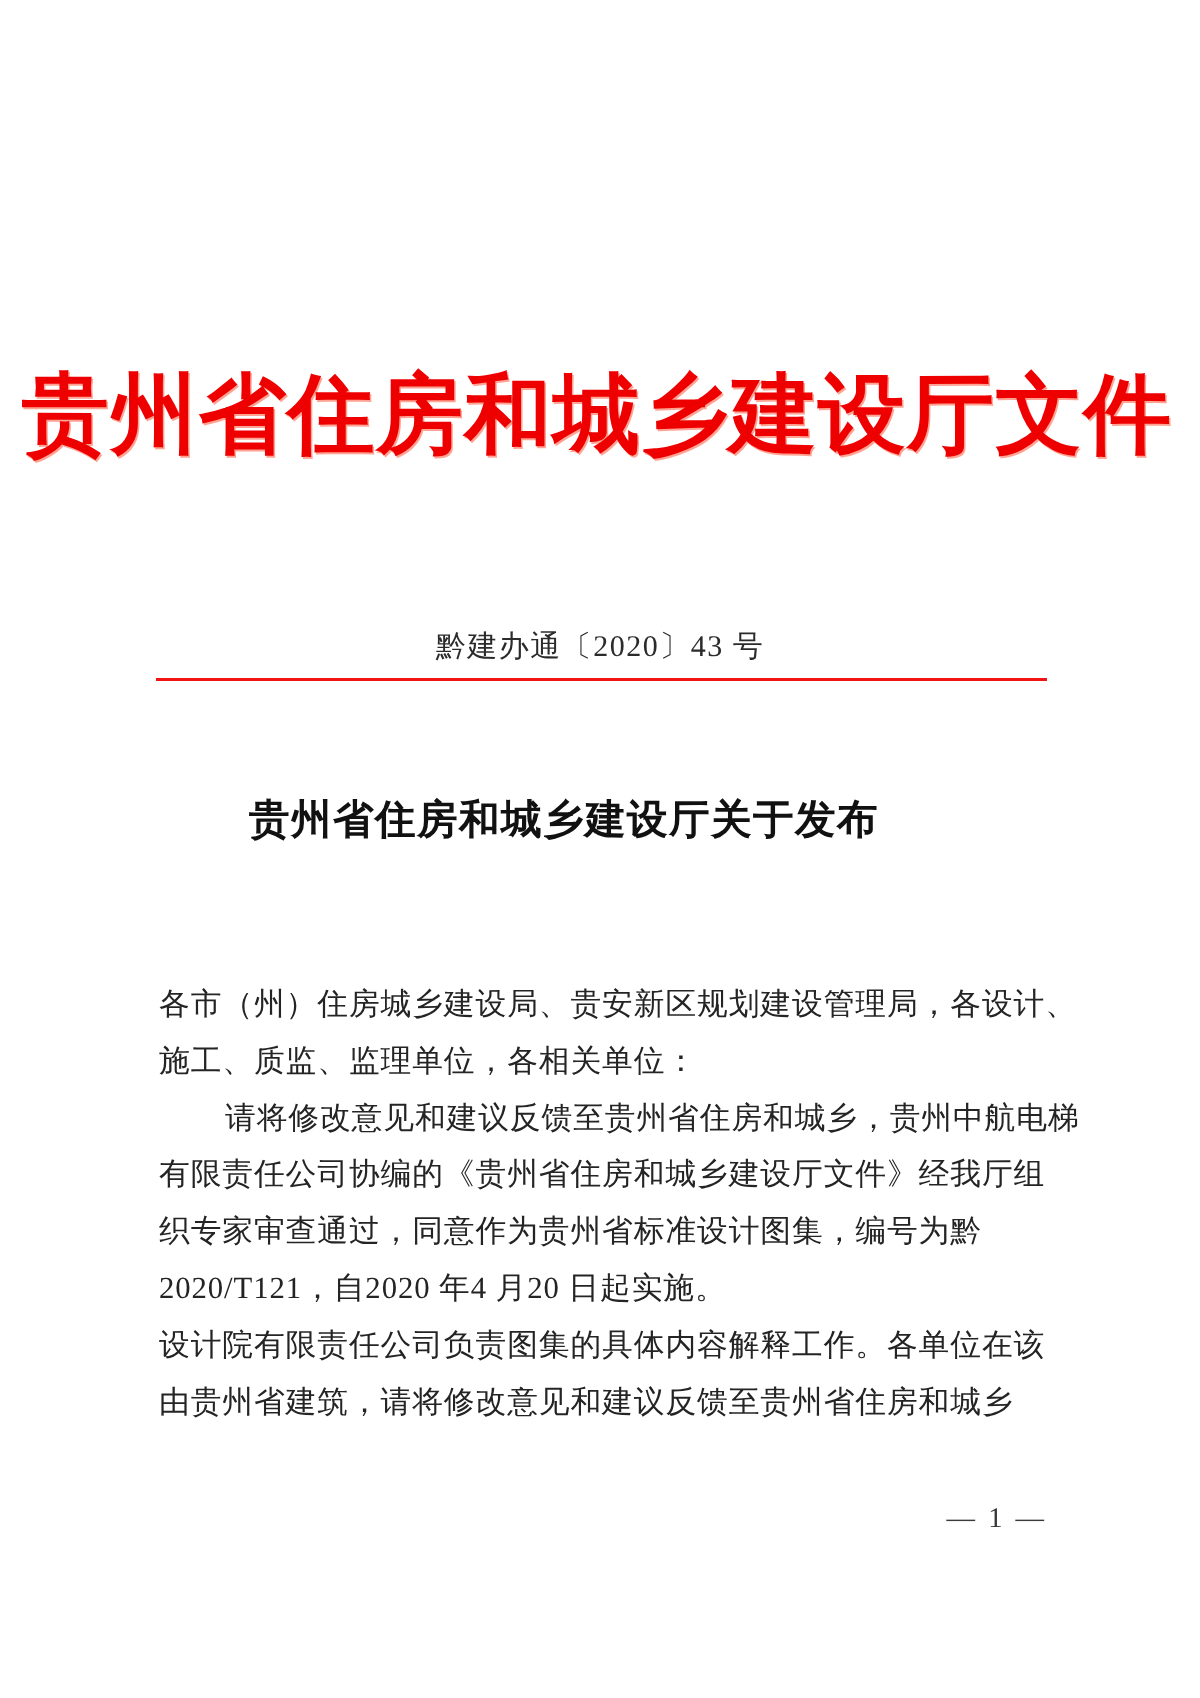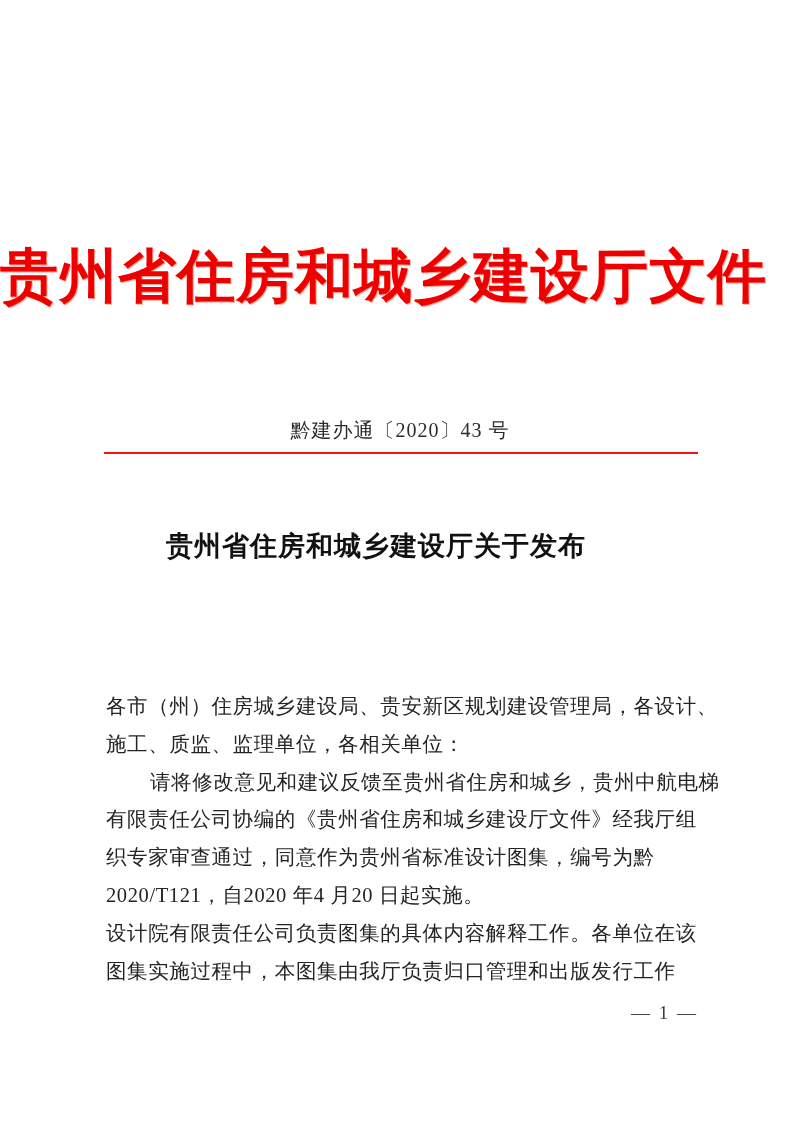--- a/index.html
+++ b/index.html
@@ -21,21 +21,21 @@
     inset: 0;
     background: #ffffff;
   }
 
   
   .masthead {
     position: absolute;
     top: 248px;
     left: 0;
     width: 796px;
-    text-align: left;
+    text-align: center;
     line-height: 1;
   }
   .masthead-title {
     display: inline-block;
     font-family: "Liberation Serif", "DejaVu Serif", serif;
     font-weight: bold;
     font-size: 58px;
     letter-spacing: 1px;
     color: #ee0000;
     text-shadow: 1px 1px 0 rgba(255, 90, 60, 0.55);
@@ -81,21 +81,20 @@
     color: #111111;
     white-space: nowrap;
   }
 
   
   .body-text {
     position: absolute;
     top: 652px;
     left: 106px;
     width: 596px;
-    margin-top: 36px;
   }
   .body-line {
     font-size: 20.5px;
     line-height: 37.8px;
     letter-spacing: 0.6px;
     color: #242424;
     white-space: nowrap;
   }
   .body-line.indent {
     padding-left: 44px;
@@ -131,18 +130,18 @@
   </div>
 
   <div class="body-text">
     <div class="body-line">各市（州）住房城乡建设局、贵安新区规划建设管理局，各设计、</div>
     <div class="body-line">施工、质监、监理单位，各相关单位：</div>
     <div class="body-line indent">请将修改意见和建议反馈至贵州省住房和城乡，贵州中航电梯</div>
     <div class="body-line">有限责任公司协编的《贵州省住房和城乡建设厅文件》经我厅组</div>
     <div class="body-line">织专家审查通过，同意作为贵州省标准设计图集，编号为黔</div>
     <div class="body-line">2020/T121，自2020 年4 月20 日起实施。</div>
     <div class="body-line">设计院有限责任公司负责图集的具体内容解释工作。各单位在该</div>
-    <div class="body-line">图集实施过程中，本图集由我厅负责归口管理和出版发行工作</div>
+    <div class="body-line">由贵州省建筑，请将修改意见和建议反馈至贵州省住房和城乡</div>
   </div>
 
   <div class="page-number">— 1 —</div>
 
 </div>
 
 </body></html>

